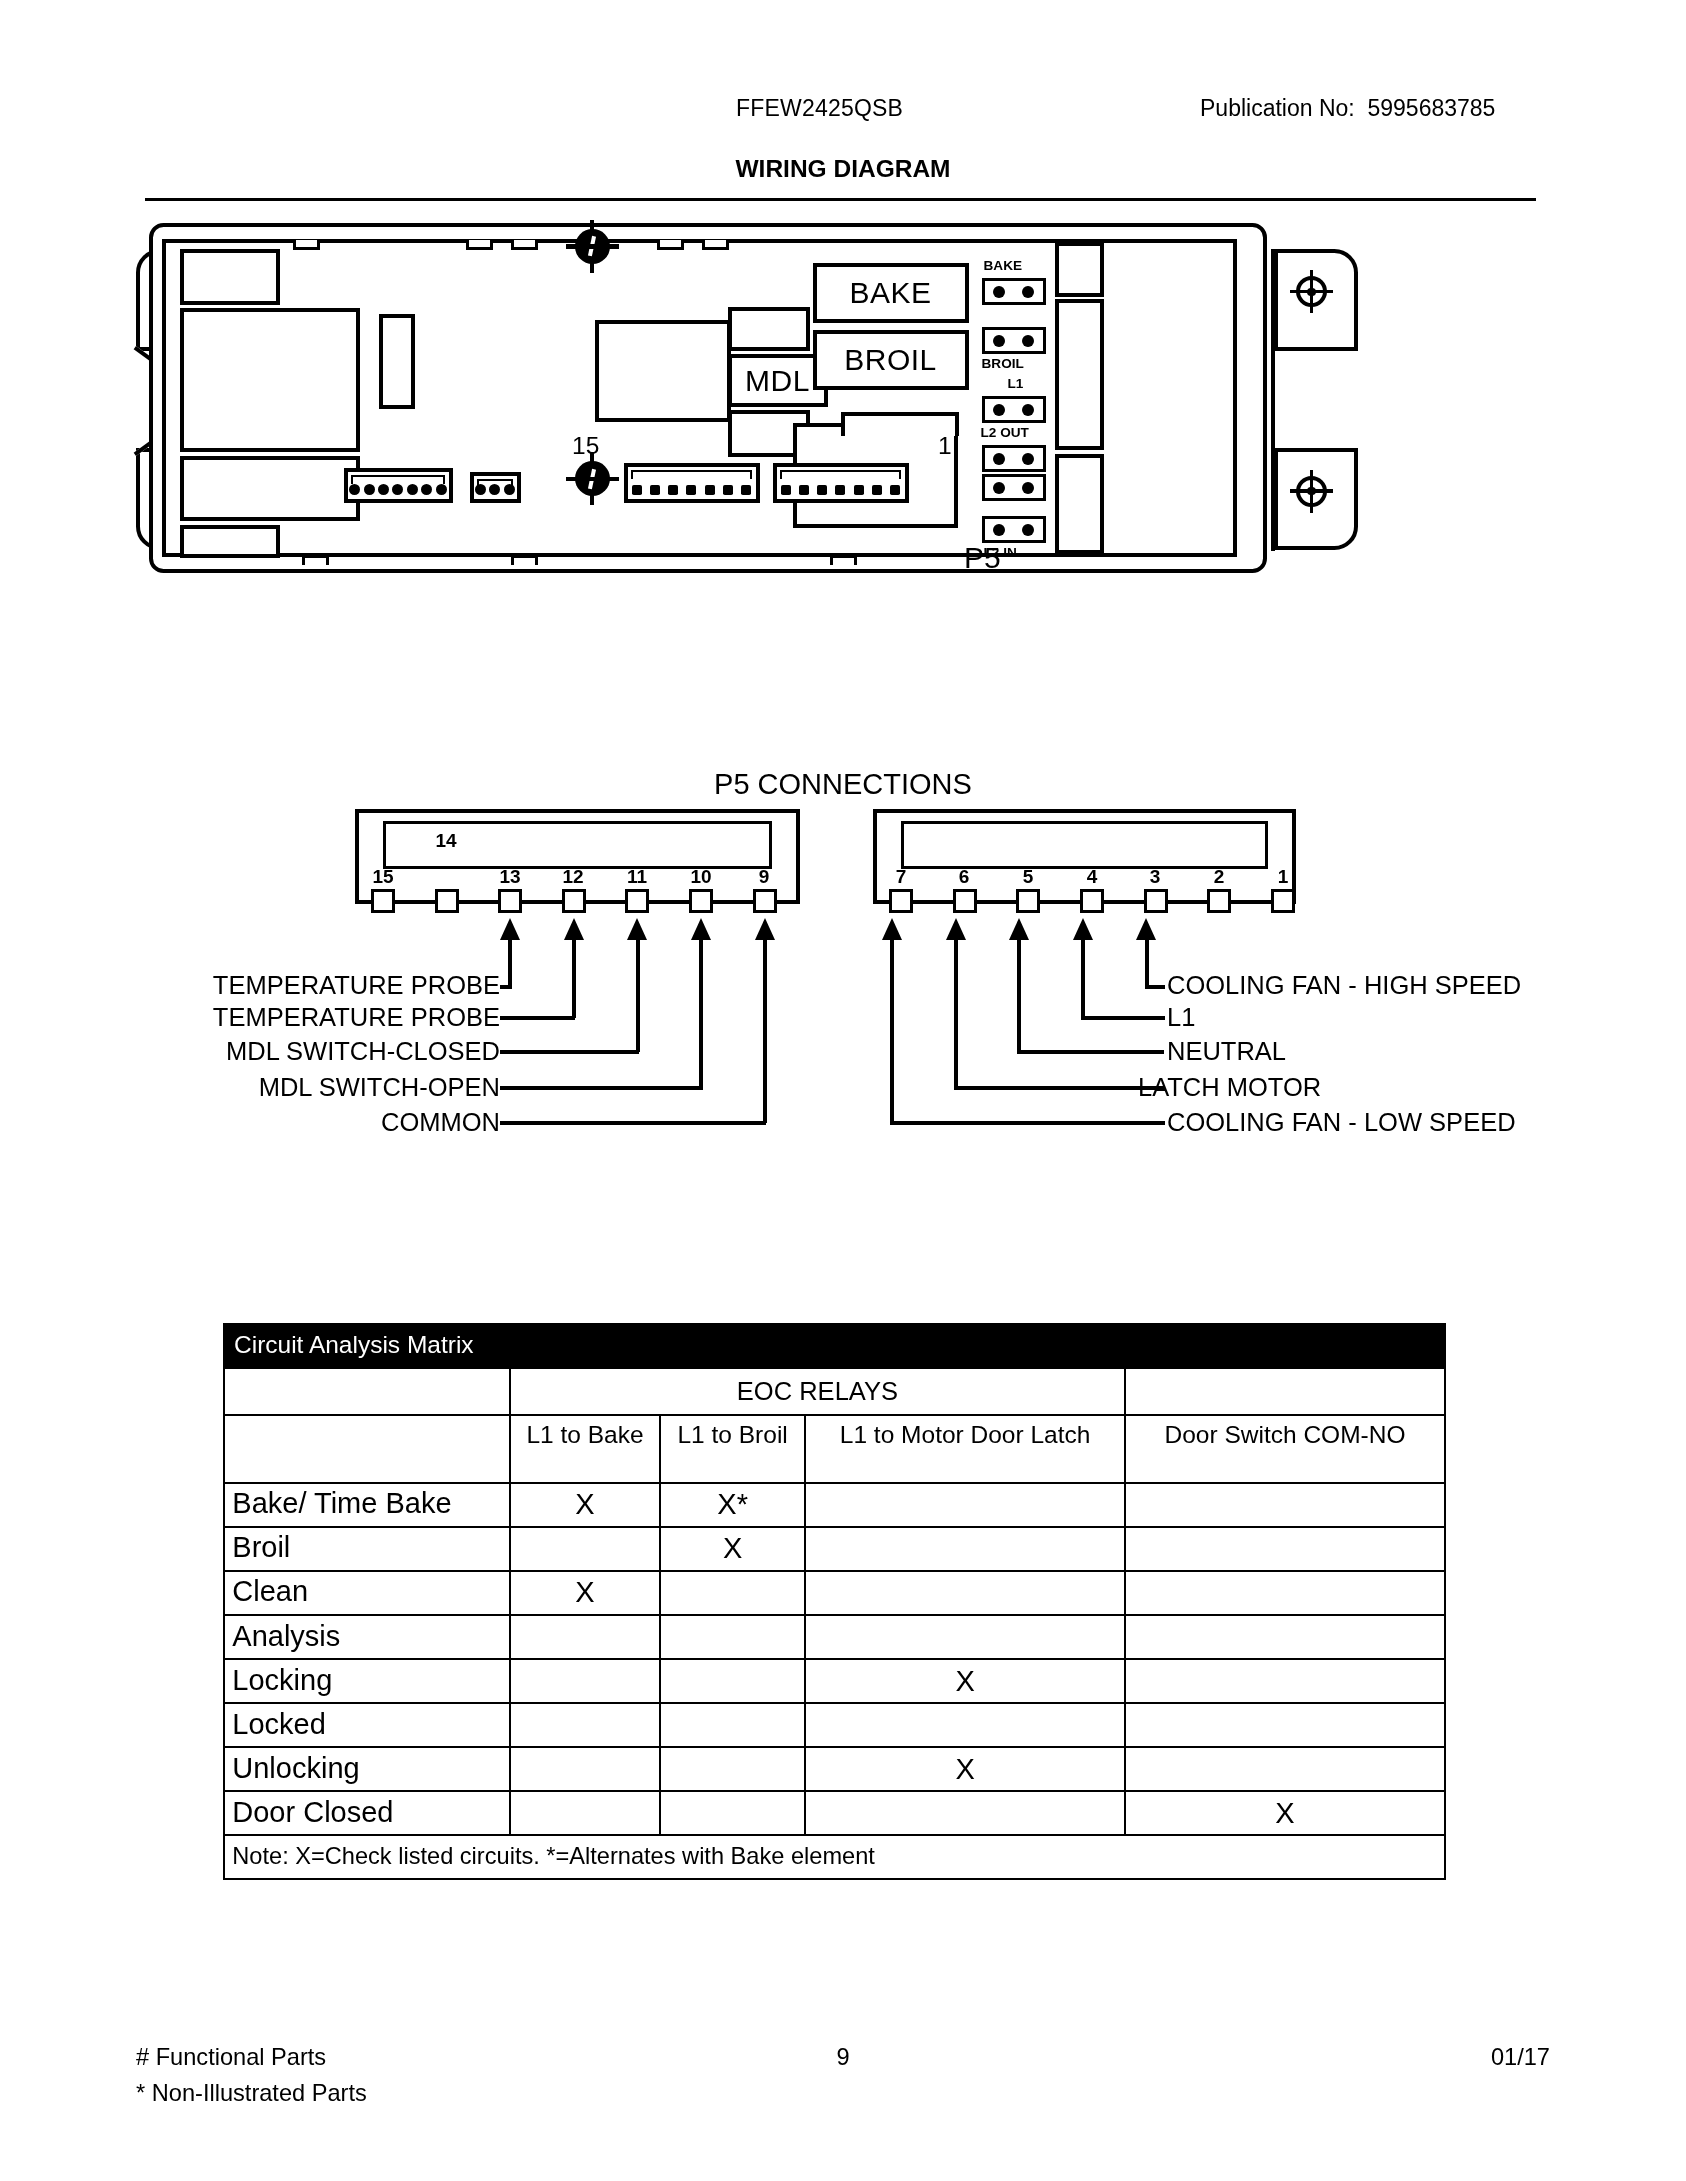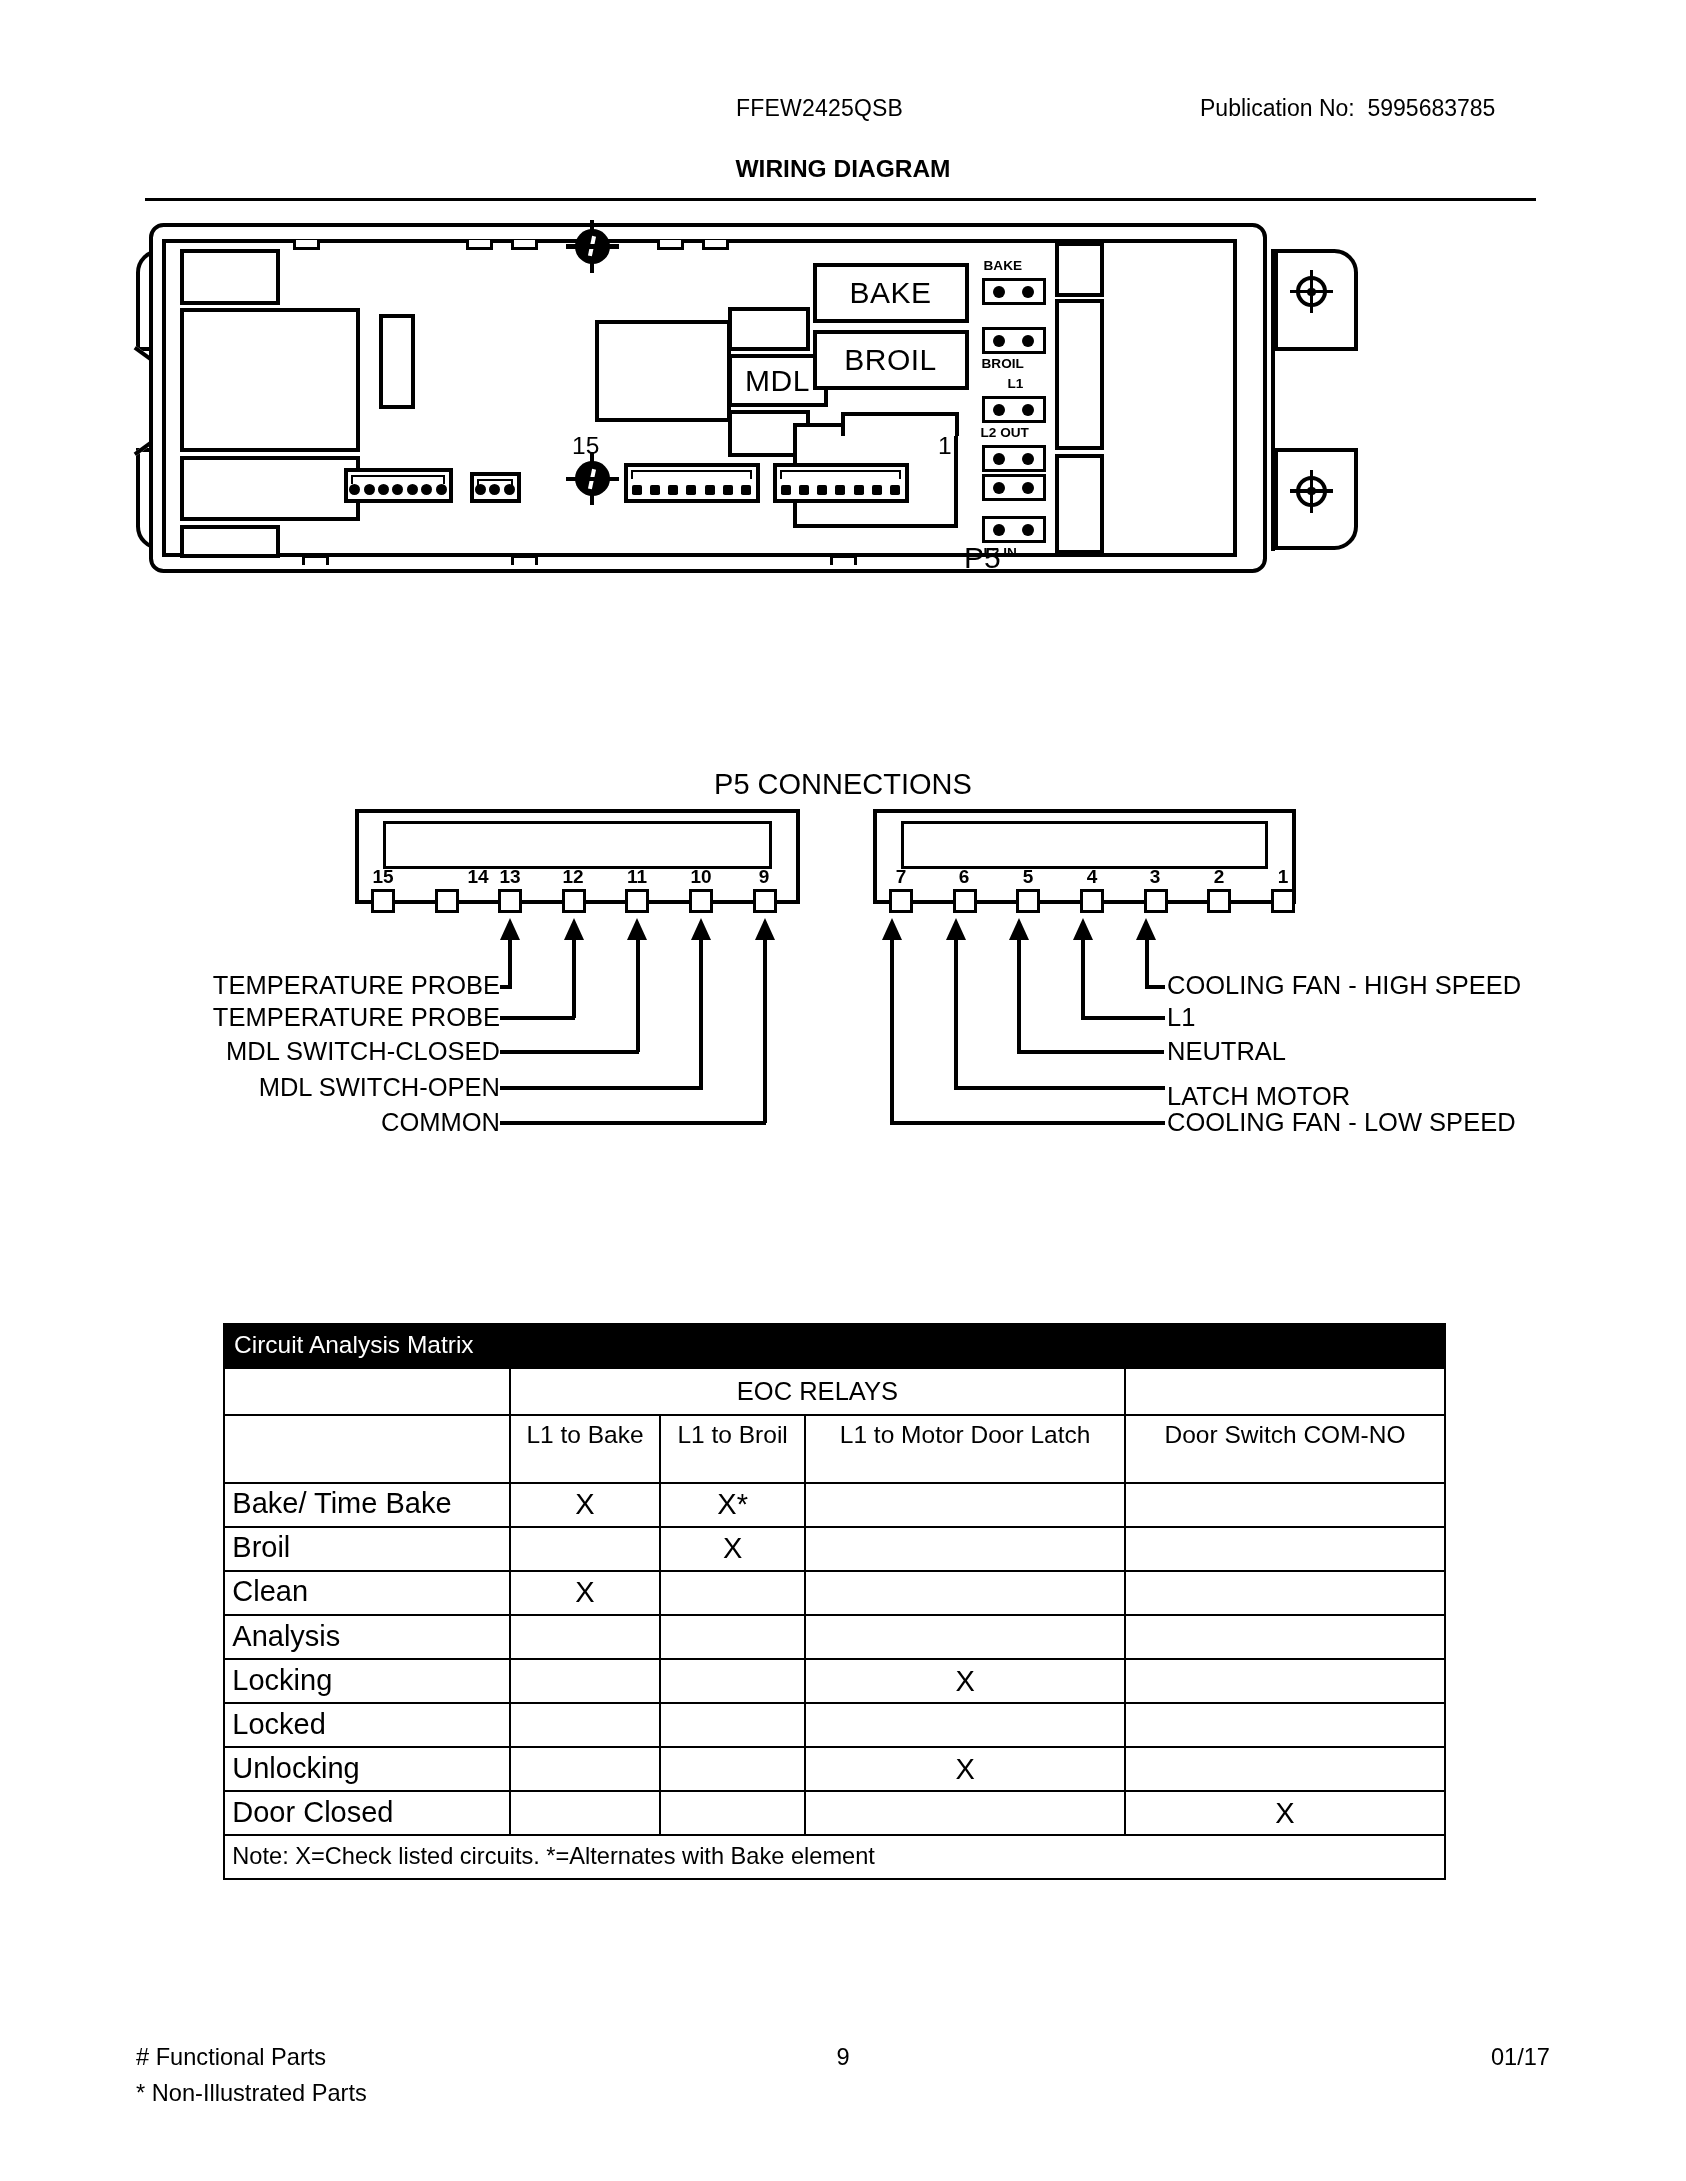--- a/index.html
+++ b/index.html
@@ -320,21 +320,21 @@
   <span class="p5num" style="left:436px; top:209px;">15</span>
   <span class="p5num" style="left:802px; top:209px;">1</span>
 </div>
 
 <div id="p5-cap">P5</div>
 
 <div id="p5-title">P5 CONNECTIONS</div>
 
 <div class="conn-box" style="left:355px; top:809px; width:445px; height:95px;"></div>
 <span class="pinnum" style="left:365px; top:866px;">15</span>
-<span class="pinnum" style="left:428px; top:866px;margin-left:32px;">14</span>
+<span class="pinnum" style="left:428px; top:830px;">14</span>
 <span class="pinnum" style="left:492px; top:866px;">13</span>
 <span class="pinnum" style="left:555px; top:866px;">12</span>
 <span class="pinnum" style="left:619px; top:866px;">11</span>
 <span class="pinnum" style="left:683px; top:866px;">10</span>
 <span class="pinnum" style="left:746px; top:866px;">9</span>
 <div class="pin" style="left:371px; top:889px;"></div>
 <div class="pin" style="left:435px; top:889px;"></div>
 <div class="pin" style="left:498px; top:889px;"></div>
 <div class="pin" style="left:562px; top:889px;"></div>
 <div class="pin" style="left:625px; top:889px;"></div>
@@ -399,21 +399,21 @@
 <div class="lead-v" style="left:954px; top:936px; height:152px;"></div>
 <div class="lead-h" style="left:954px; top:1086px; width:211px;"></div>
 
 <div class="arrow" style="left:882px; top:918px;"></div>
 <div class="lead-v" style="left:890px; top:936px; height:187px;"></div>
 <div class="lead-h" style="left:890px; top:1121px; width:275px;"></div>
 
 <span class="sig-label" style="left:1167px; top:971px;">COOLING FAN - HIGH SPEED</span>
 <span class="sig-label" style="left:1167px; top:1003px;">L1</span>
 <span class="sig-label" style="left:1167px; top:1037px;">NEUTRAL</span>
-<span class="sig-label" style="left:1167px; top:1073px;margin-top:9px;">LATCH MOTOR</span>
+<span class="sig-label" style="left:1138px; top:1073px;">LATCH MOTOR</span>
 <span class="sig-label" style="left:1167px; top:1108px;">COOLING FAN - LOW SPEED</span>
 
 <table id="matrix">
   <tbody>
       <tr>
     <td class="bar" colspan="5">Circuit Analysis Matrix</td>
   </tr>
   <tr>
     <td class="cw1"></td>
     <td class="grp" colspan="3">EOC RELAYS</td>

